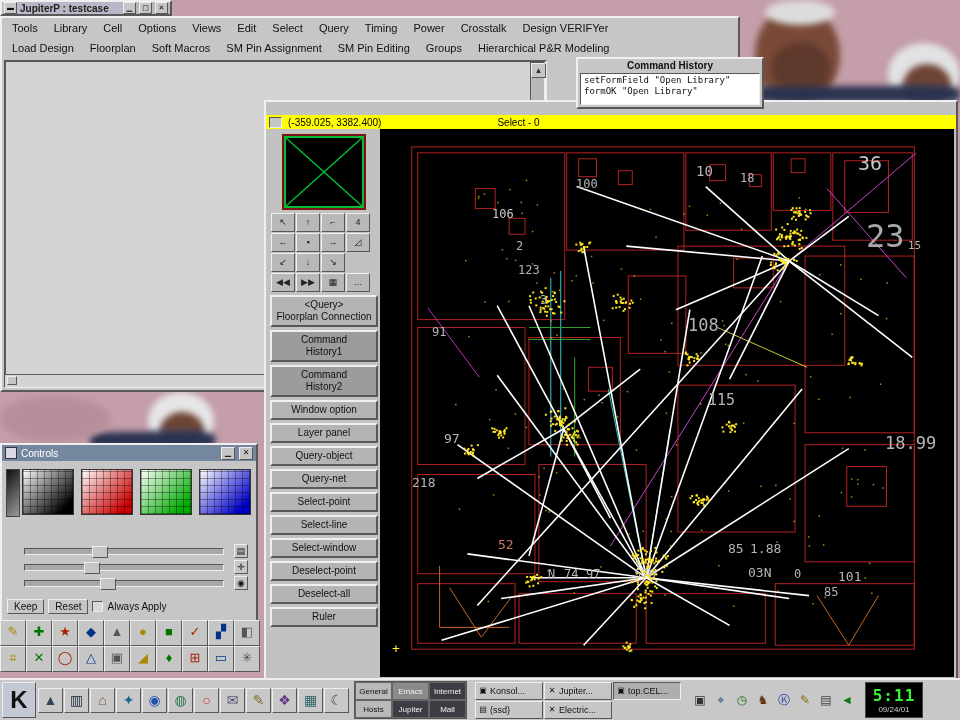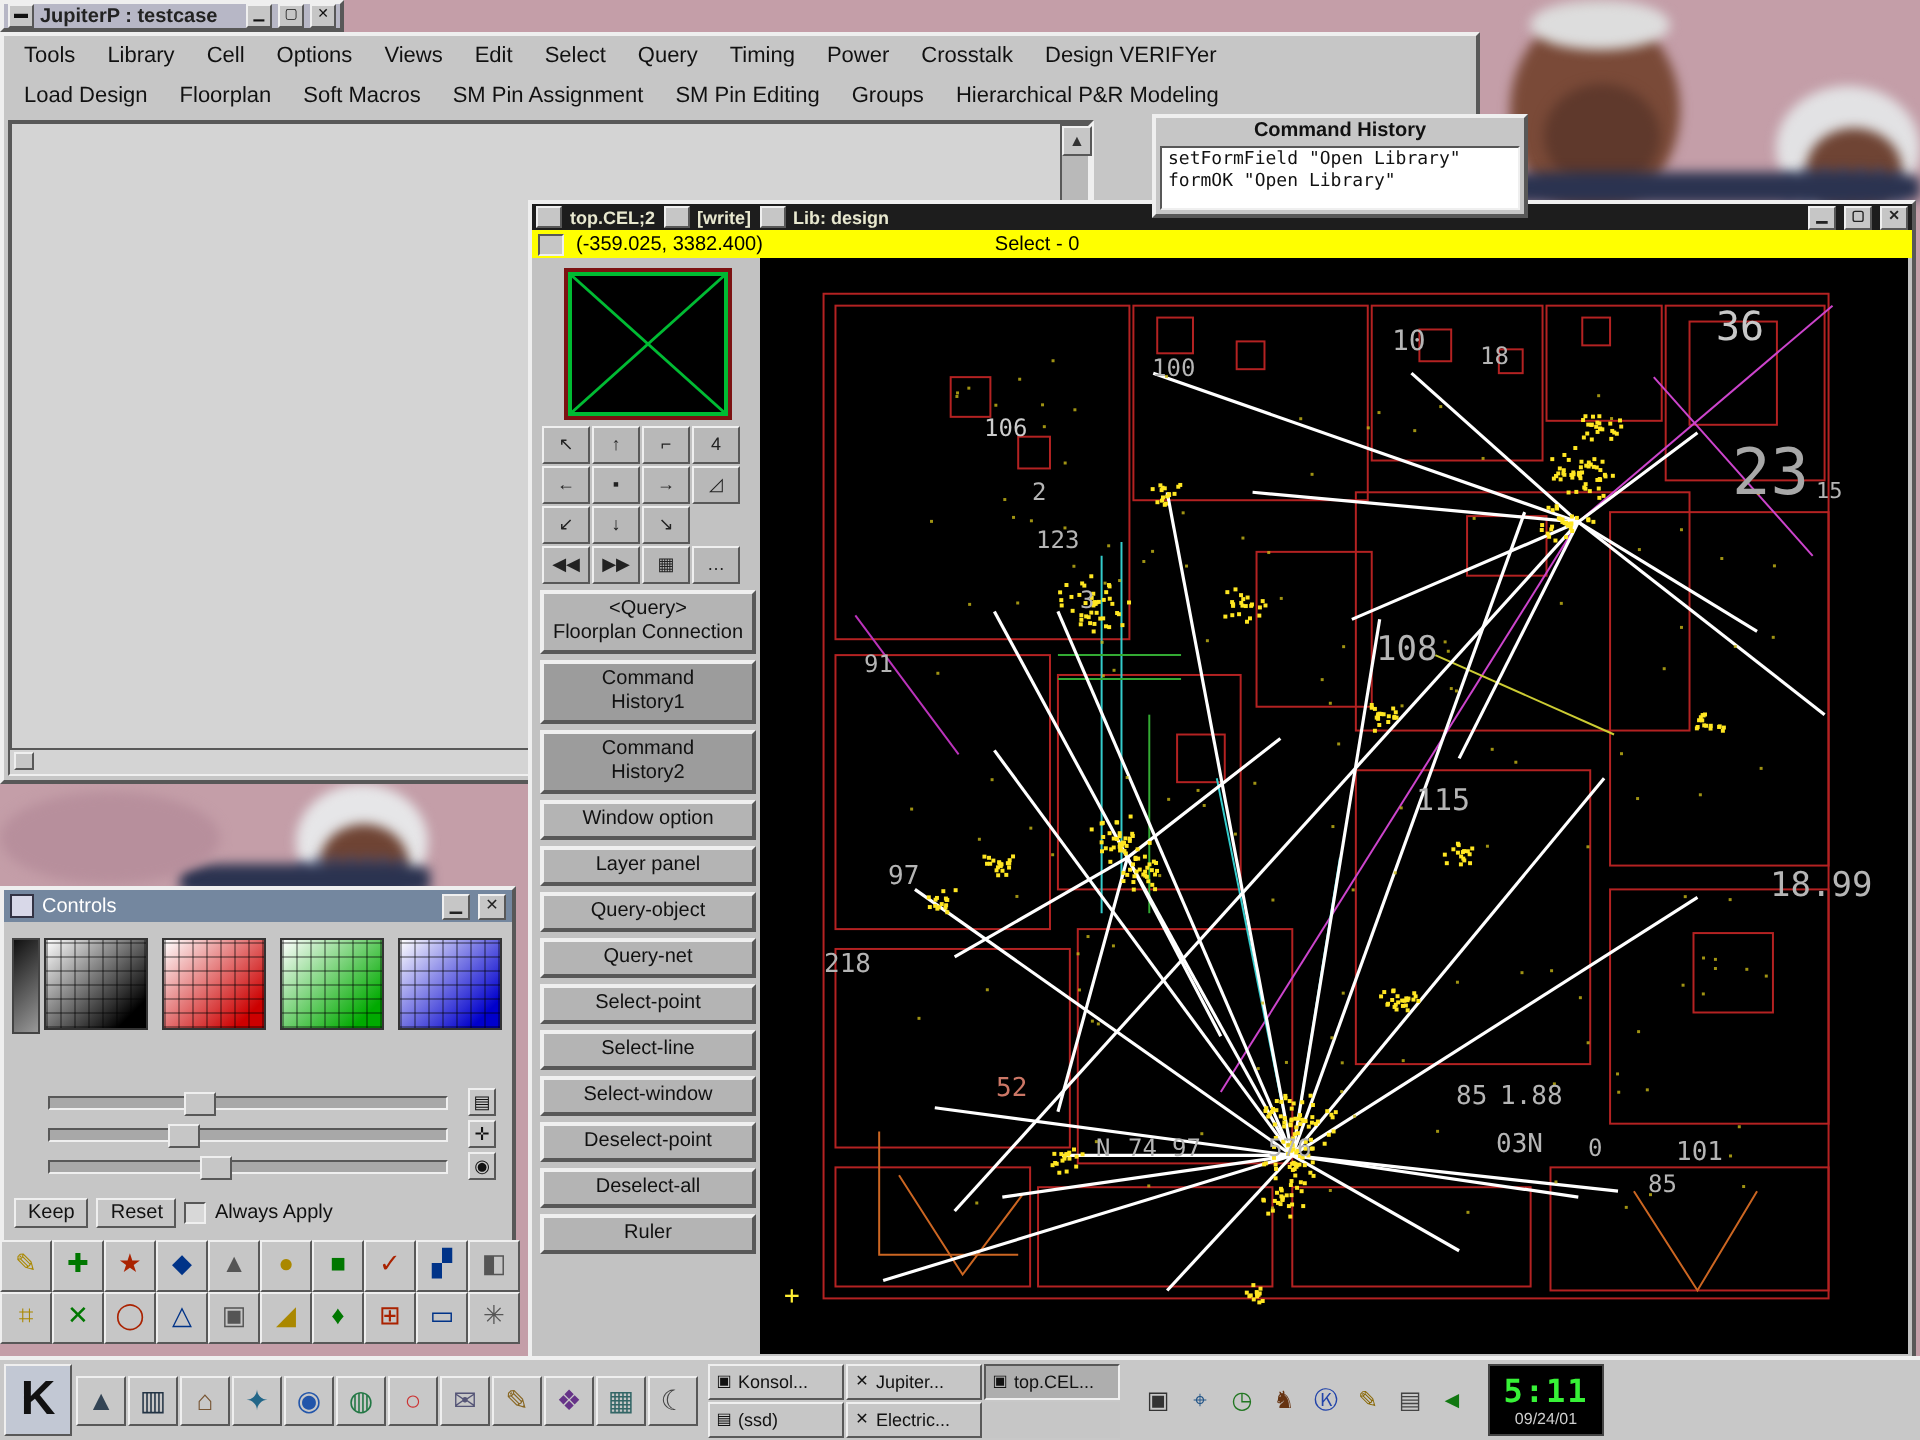--- a/index.html
+++ b/index.html
@@ -162,32 +162,20 @@
       <div id="jup-scroll" class="bi1">
         <div class="sarrow bo1">▲</div>
       </div>
     </div>
     <div id="jup-status" class="bi1">
       <div id="jup-grip" class="bo1"></div>
     </div>
   </div>
 
   <div id="cell-window" class="win">
-    <div id="cell-titlebar">
-      <span class="mini bo1"></span>
-      <span>top.CEL;2</span>
-      <span class="mini bo1"></span>
-      <span>[write]</span>
-      <span class="mini bo1"></span>
-      <span>Lib: design</span>
-      <span class="spacer"></span>
-      <span class="wbtn bo1">▁</span>
-      <span class="wbtn bo1">▢</span>
-      <span class="wbtn bo1">✕</span>
-    </div>
     <div id="cell-yellowbar">
       <span class="mini bi1"></span>
       <span>(-359.025, 3382.400)</span>
       <span class="sel">Select - 0</span>
     </div>
     <div id="cell-body">
       <div id="cell-sidebar">
         <div id="minimap">
           <svg width="80" height="72" viewBox="0 0 80 72">
             <rect x="1" y="1" width="78" height="70" fill="none" stroke="#00bb33" stroke-width="2"></rect>
@@ -1123,20 +1111,28 @@
         <span class="launcher bo1" style="color: rgb(34, 102, 136);">✦</span>
         <span class="launcher bo1" style="color: rgb(34, 85, 170);">◉</span>
         <span class="launcher bo1" style="color: rgb(34, 119, 68);">◍</span>
         <span class="launcher bo1" style="color: rgb(204, 51, 51);">○</span>
         <span class="launcher bo1" style="color: rgb(85, 85, 119);">✉</span>
         <span class="launcher bo1" style="color: rgb(136, 102, 34);">✎</span>
         <span class="launcher bo1" style="color: rgb(102, 51, 136);">❖</span>
         <span class="launcher bo1" style="color: rgb(51, 102, 102);">▦</span>
         <span class="launcher bo1" style="color: rgb(68, 68, 68);">☾</span>
       </div>
+    <div id="pager">
+        <div class="pcell shade0">General</div>
+        <div class="pcell shade1">Emacs</div>
+        <div class="pcell shade2">Internet</div>
+        <div class="pcell shade0">Hosts</div>
+        <div class="pcell shade2">Jupiter</div>
+        <div class="pcell shade2">Mail</div>
+      </div>
     <div id="tasks">
         <div class="taskbtn bo1">
           <span class="ticon">▣</span>
           <span>Konsol...</span>
         </div>
         <div class="taskbtn bo1">
           <span class="ticon">✕</span>
           <span>Jupiter...</span>
         </div>
         <div class="taskbtn bo1 active">

